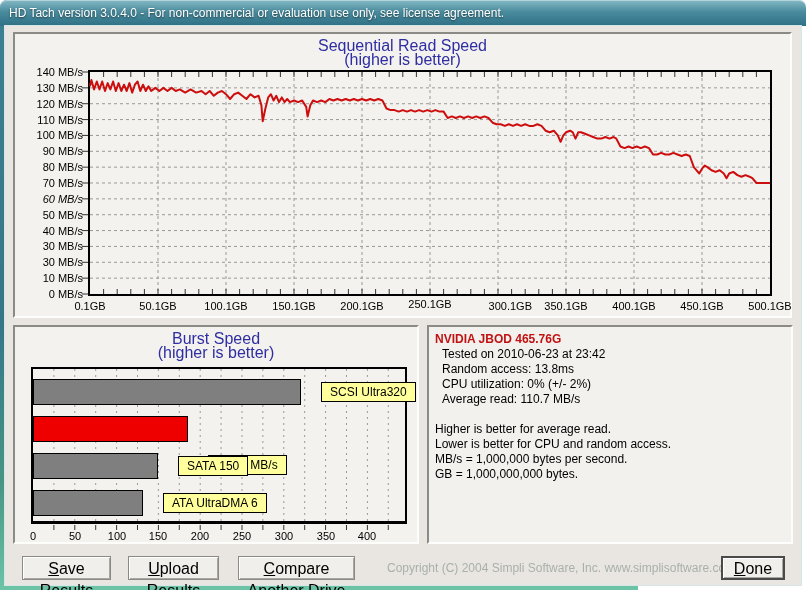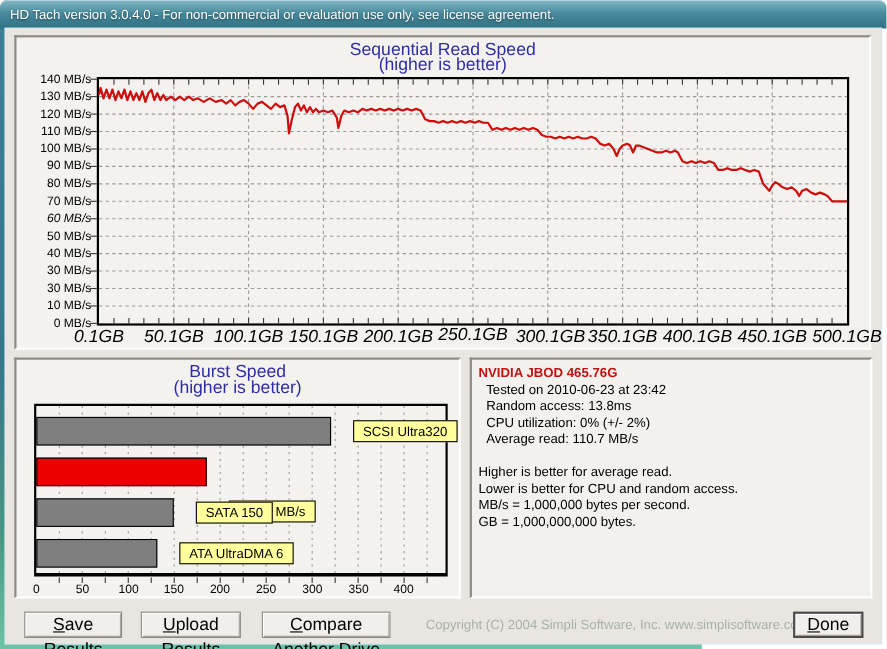--- a/index.html
+++ b/index.html
@@ -46,21 +46,21 @@
     position:absolute; left:73px; top:36px; width:684px; height:226px;
     border:2px solid #000; background:#F4F2EE;
   }
   #seq-plot svg, #burst-plot svg { display:block; overflow:visible; }
   .ylab {
     position:absolute; left:0; width:68px; text-align:right;
     font-size:11px; color:#000; line-height:13px;
   }
   .xlab {
     position:absolute; width:68px; text-align:center;
-    font-size:16px; color:#000; line-height:13px;font-style:italic;
+    font-size:11px; color:#000; line-height:13px;
   }
   #burst-plot {
     position:absolute; left:16px; top:40px; width:376px; height:157px;
     border:2px solid #000; border-bottom-width:3px; background:#F4F2EE;
   }
   .bar {
     position:absolute; left:0; height:26px; border:1px solid #000;
   }
   .bar-label {
     position:absolute; height:20px; line-height:18px;

